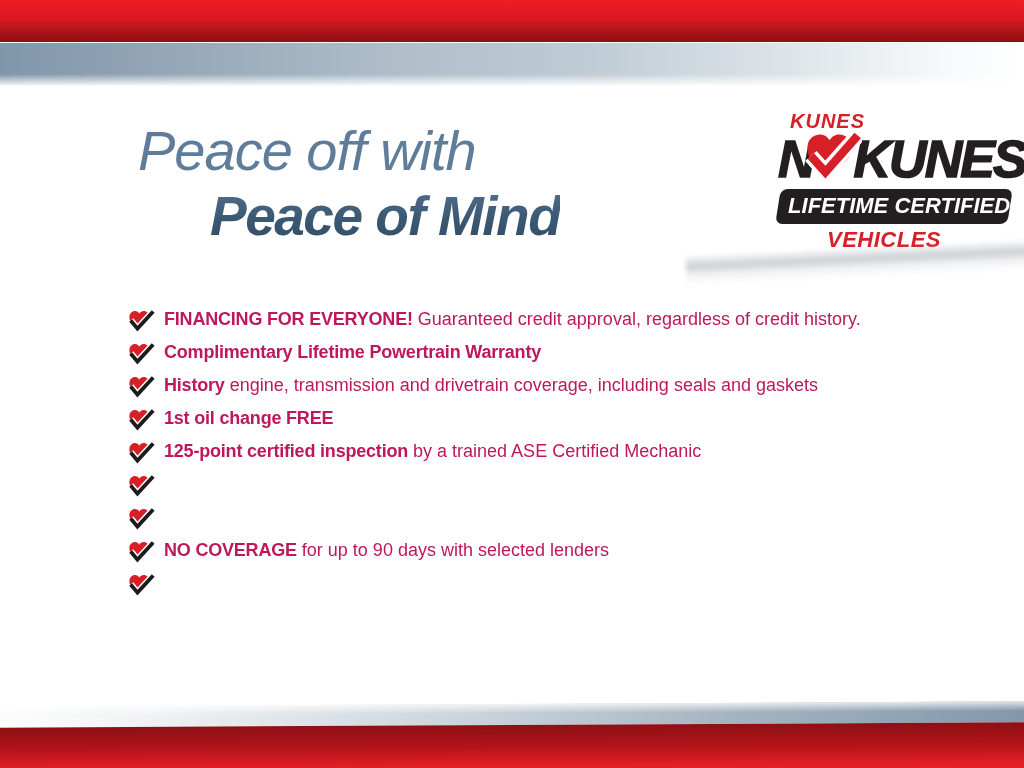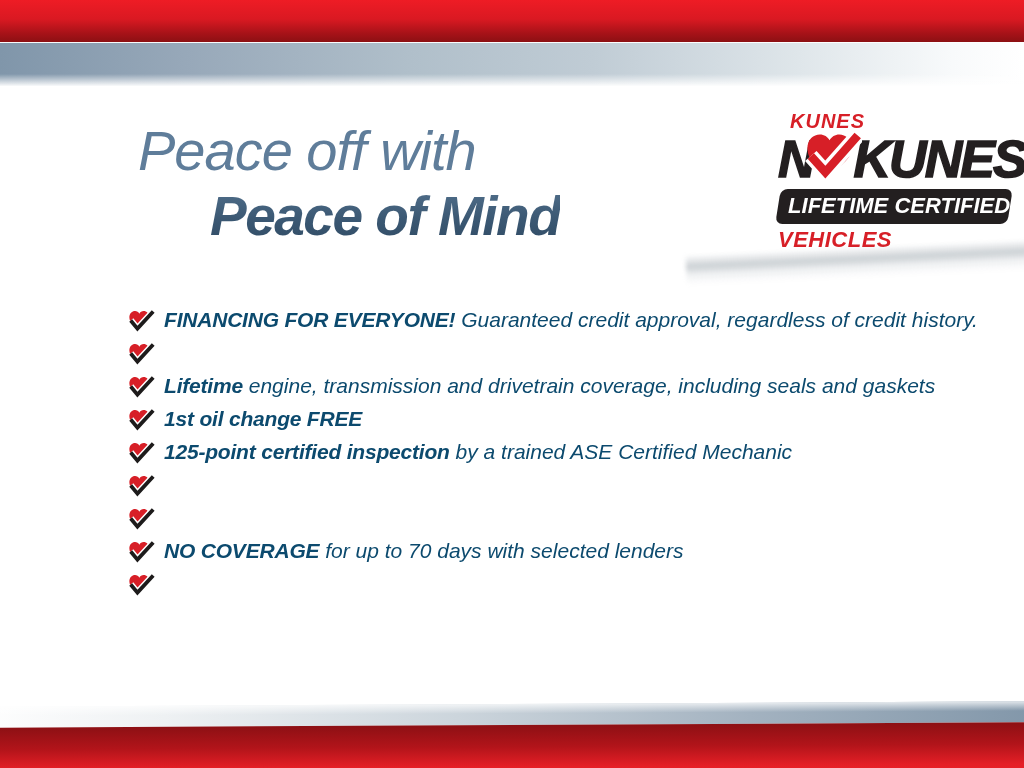--- a/index.html
+++ b/index.html
@@ -51,37 +51,37 @@
   .logo-banner{
     margin-top:2px;background:#231f20;border-radius:7px;
     transform:skewX(-9deg);padding:4px 10px 5px 10px;text-align:center;
   }
   .logo-banner span{
     display:inline-block;transform:skewX(9deg);
     color:#ffffff;font-size:22px;font-style:italic;font-weight:700;letter-spacing:0;
     white-space:nowrap;
   }
   .logo-sub{
-    margin-top:3px;text-align:left;padding-right:20px;
+    margin-top:3px;text-align:center;padding-right:20px;
     font-size:22px;font-style:italic;font-weight:700;color:#d71f27;letter-spacing:.5px;
   }
   
   .shadow-wedge{
     position:absolute;left:686px;top:247px;width:352px;height:30px;
     transform:rotate(-2.6deg);
     background:linear-gradient(to bottom,rgba(150,160,168,0) 0%,rgba(150,160,168,.5) 40%,rgba(190,197,203,.25) 65%,rgba(255,255,255,0) 100%);
     filter:blur(2px);
   }
   
   .benefits{
     position:absolute;left:128px;top:308px;margin:0;padding:0;list-style:none;width:880px;
   }
   .benefit{display:flex;gap:9px;margin-bottom:9px;align-items:flex-start;}
   .bullet{flex-shrink:0;margin-top:1px;}
-  .benefit-text{color:#0c4a6e;font-size:21px;font-style:italic;line-height:23px;}
+  .benefit-text{color:#be185d;font-size:18px;line-height:23px;}
   .benefit-line{white-space:nowrap;}
   .b-bold{font-weight:700;letter-spacing:-0.2px;}
   .b-reg{font-weight:400;}
   .b-sub{font-weight:400;}
   
   .bottom-area{position:absolute;left:0;bottom:0;width:1024px;height:80px;overflow:hidden;}
   .bottom-band{
     position:absolute;left:-30px;right:-30px;bottom:-44px;
     transform:rotate(-0.3deg);
   }
@@ -139,30 +139,36 @@
       </div>
 
     </div>
   </li>
       <li class="benefit">
     <svg class="bullet" viewBox="0 0 30 25" width="27" height="23">
       <path d="M11 23 C7.8 20.2 1.5 15.3 1.5 9 C1.5 4.6 4.6 2 7.8 2 C9.9 2 11.7 3.2 12.6 4.9 C13.5 3.2 15.3 2 17.4 2 C20.6 2 23.7 4.6 23.7 9 C23.7 15.3 14.2 20.2 11 23 Z" fill="#d71f27"></path>
       <polyline points="3,12.5 10.5,21.5 28,2.5" fill="none" stroke="#ffffff" stroke-width="7.5"></polyline>
       <polyline points="3,12.5 10.5,21.5 28,2.5" fill="none" stroke="#1d1b1b" stroke-width="4.2"></polyline>
     </svg>
-  </li>
-      <li class="benefit">
-    <svg class="bullet" viewBox="0 0 30 25" width="27" height="23">
-      <path d="M11 23 C7.8 20.2 1.5 15.3 1.5 9 C1.5 4.6 4.6 2 7.8 2 C9.9 2 11.7 3.2 12.6 4.9 C13.5 3.2 15.3 2 17.4 2 C20.6 2 23.7 4.6 23.7 9 C23.7 15.3 14.2 20.2 11 23 Z" fill="#d71f27"></path>
-      <polyline points="3,12.5 10.5,21.5 28,2.5" fill="none" stroke="#ffffff" stroke-width="7.5"></polyline>
-      <polyline points="3,12.5 10.5,21.5 28,2.5" fill="none" stroke="#1d1b1b" stroke-width="4.2"></polyline>
-    </svg>
-    <div class="benefit-text">
-      <div class="benefit-line">
-        <span class="b-bold">Lifetime</span><span class="b-reg"> engine, transmission and drivetrain coverage, including seals and gaskets</span>
+    <div class="benefit-text">
+      <div class="benefit-line">
+        <span class="b-bold">Complimentary Lifetime Powertrain Warranty</span><span class="b-reg"></span>
+      </div>
+
+    </div>
+  </li>
+      <li class="benefit">
+    <svg class="bullet" viewBox="0 0 30 25" width="27" height="23">
+      <path d="M11 23 C7.8 20.2 1.5 15.3 1.5 9 C1.5 4.6 4.6 2 7.8 2 C9.9 2 11.7 3.2 12.6 4.9 C13.5 3.2 15.3 2 17.4 2 C20.6 2 23.7 4.6 23.7 9 C23.7 15.3 14.2 20.2 11 23 Z" fill="#d71f27"></path>
+      <polyline points="3,12.5 10.5,21.5 28,2.5" fill="none" stroke="#ffffff" stroke-width="7.5"></polyline>
+      <polyline points="3,12.5 10.5,21.5 28,2.5" fill="none" stroke="#1d1b1b" stroke-width="4.2"></polyline>
+    </svg>
+    <div class="benefit-text">
+      <div class="benefit-line">
+        <span class="b-bold">History</span><span class="b-reg"> engine, transmission and drivetrain coverage, including seals and gaskets</span>
       </div>
 
     </div>
   </li>
       <li class="benefit">
     <svg class="bullet" viewBox="0 0 30 25" width="27" height="23">
       <path d="M11 23 C7.8 20.2 1.5 15.3 1.5 9 C1.5 4.6 4.6 2 7.8 2 C9.9 2 11.7 3.2 12.6 4.9 C13.5 3.2 15.3 2 17.4 2 C20.6 2 23.7 4.6 23.7 9 C23.7 15.3 14.2 20.2 11 23 Z" fill="#d71f27"></path>
       <polyline points="3,12.5 10.5,21.5 28,2.5" fill="none" stroke="#ffffff" stroke-width="7.5"></polyline>
       <polyline points="3,12.5 10.5,21.5 28,2.5" fill="none" stroke="#1d1b1b" stroke-width="4.2"></polyline>
     </svg>
@@ -201,21 +207,21 @@
     </svg>
   </li>
       <li class="benefit">
     <svg class="bullet" viewBox="0 0 30 25" width="27" height="23">
       <path d="M11 23 C7.8 20.2 1.5 15.3 1.5 9 C1.5 4.6 4.6 2 7.8 2 C9.9 2 11.7 3.2 12.6 4.9 C13.5 3.2 15.3 2 17.4 2 C20.6 2 23.7 4.6 23.7 9 C23.7 15.3 14.2 20.2 11 23 Z" fill="#d71f27"></path>
       <polyline points="3,12.5 10.5,21.5 28,2.5" fill="none" stroke="#ffffff" stroke-width="7.5"></polyline>
       <polyline points="3,12.5 10.5,21.5 28,2.5" fill="none" stroke="#1d1b1b" stroke-width="4.2"></polyline>
     </svg>
     <div class="benefit-text">
       <div class="benefit-line">
-        <span class="b-bold">NO COVERAGE</span><span class="b-reg"> for up to 70 days with selected lenders</span>
+        <span class="b-bold">NO COVERAGE</span><span class="b-reg"> for up to 90 days with selected lenders</span>
       </div>
 
     </div>
   </li>
       <li class="benefit">
     <svg class="bullet" viewBox="0 0 30 25" width="27" height="23">
       <path d="M11 23 C7.8 20.2 1.5 15.3 1.5 9 C1.5 4.6 4.6 2 7.8 2 C9.9 2 11.7 3.2 12.6 4.9 C13.5 3.2 15.3 2 17.4 2 C20.6 2 23.7 4.6 23.7 9 C23.7 15.3 14.2 20.2 11 23 Z" fill="#d71f27"></path>
       <polyline points="3,12.5 10.5,21.5 28,2.5" fill="none" stroke="#ffffff" stroke-width="7.5"></polyline>
       <polyline points="3,12.5 10.5,21.5 28,2.5" fill="none" stroke="#1d1b1b" stroke-width="4.2"></polyline>
     </svg>

